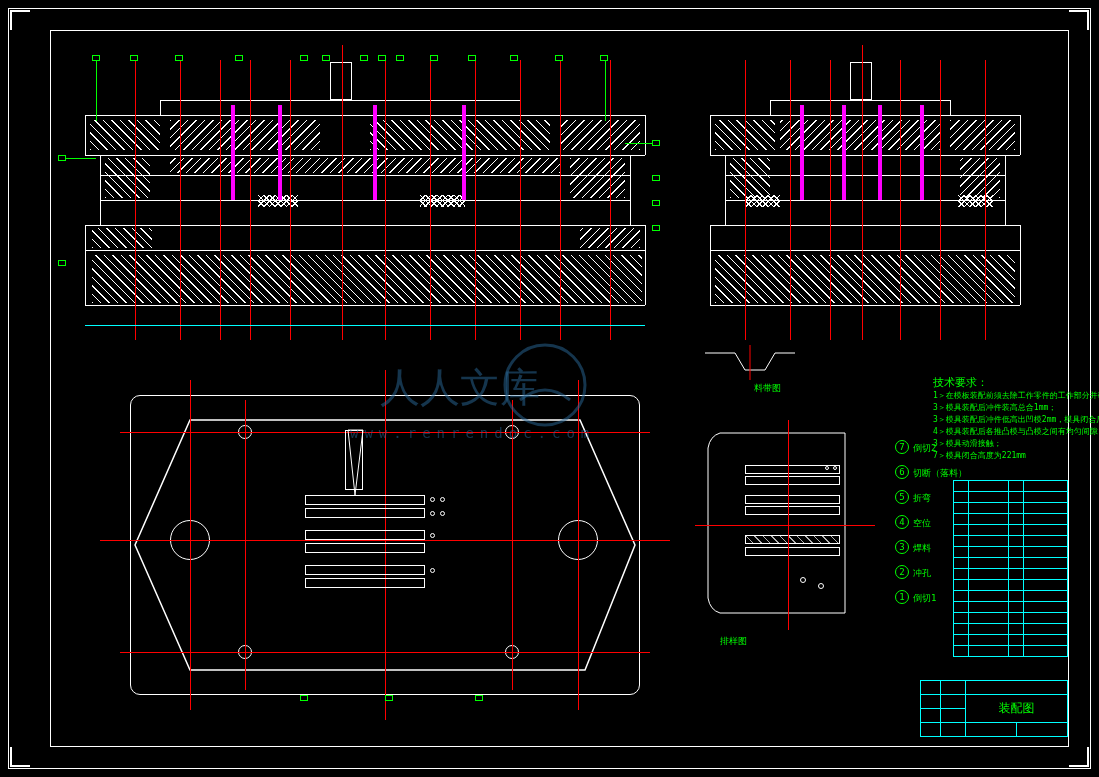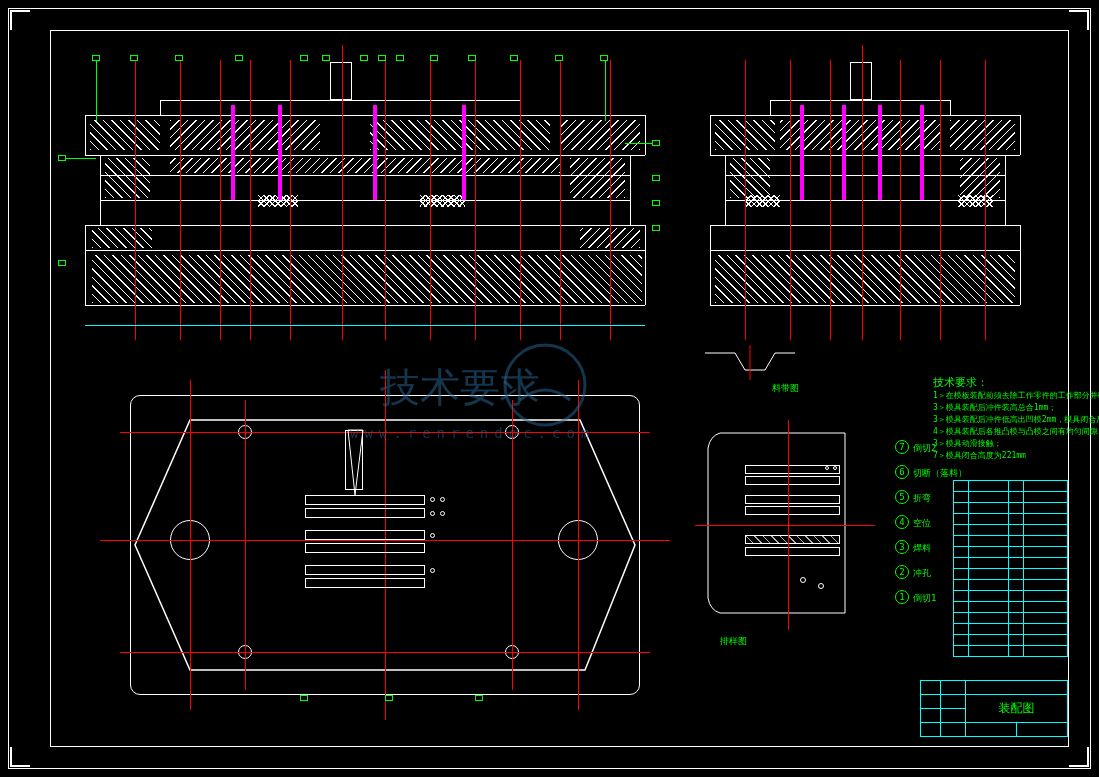--- a/index.html
+++ b/index.html
@@ -206,21 +206,21 @@
 <div class="gbox" style="left:300px;top:695px"></div>
 <div class="gbox" style="left:385px;top:695px"></div>
 <div class="gbox" style="left:475px;top:695px"></div>
 </div>
 
 <div>
 <svg style="position:absolute;left:700px;top:345px" width="100" height="35">
 <path d="M 5 8 L 35 8 L 45 25 L 65 25 L 75 8 L 95 8" fill="none" stroke="#fff"></path>
 <line x1="50" y1="0" x2="50" y2="35" stroke="#f00"></line>
 </svg>
-<div class="txt" style="left:772px;top:382px">料带图</div>
+<div class="txt" style="left:754px;top:382px">料带图</div>
 </div>
 
 <div>
 <svg style="position:absolute;left:700px;top:428px" width="170" height="190">
 <path d="M 20 5 Q 10 8 8 20 L 8 170 Q 10 182 20 185 L 145 185 L 145 5 Z" fill="none" stroke="#fff"></path>
 </svg>
 <div class="box" style="left:745px;top:465px;width:95px;height:9px"></div>
 <div class="box" style="left:745px;top:476px;width:95px;height:9px"></div>
 <div class="box" style="left:745px;top:495px;width:95px;height:9px"></div>
 <div class="box" style="left:745px;top:506px;width:95px;height:9px"></div>
@@ -382,18 +382,18 @@
       </tr>
 <tr style="height:14px">
         <td></td>
         <td></td>
         <td></td>
         <td></td>
       </tr>
 </tbody>
   </table>
 
-<div class="watermark" style="left:380px;top:360px;font-size:40px">技术要求</div>
+<div class="watermark" style="left:380px;top:360px;font-size:40px">人人文库</div>
 <svg style="position:absolute;left:500px;top:340px;opacity:0.5" width="90" height="90">
 <circle cx="45" cy="45" r="40" fill="none" stroke="#2a6a9a" stroke-width="3"></circle>
 <path d="M 20 60 Q 45 40 70 60" fill="none" stroke="#2a6a9a" stroke-width="3"></path>
 </svg>
 <div class="watermark" style="left:350px;top:425px;font-size:14px;letter-spacing:6px">www.renrendoc.com</div>
 
 </body></html>

